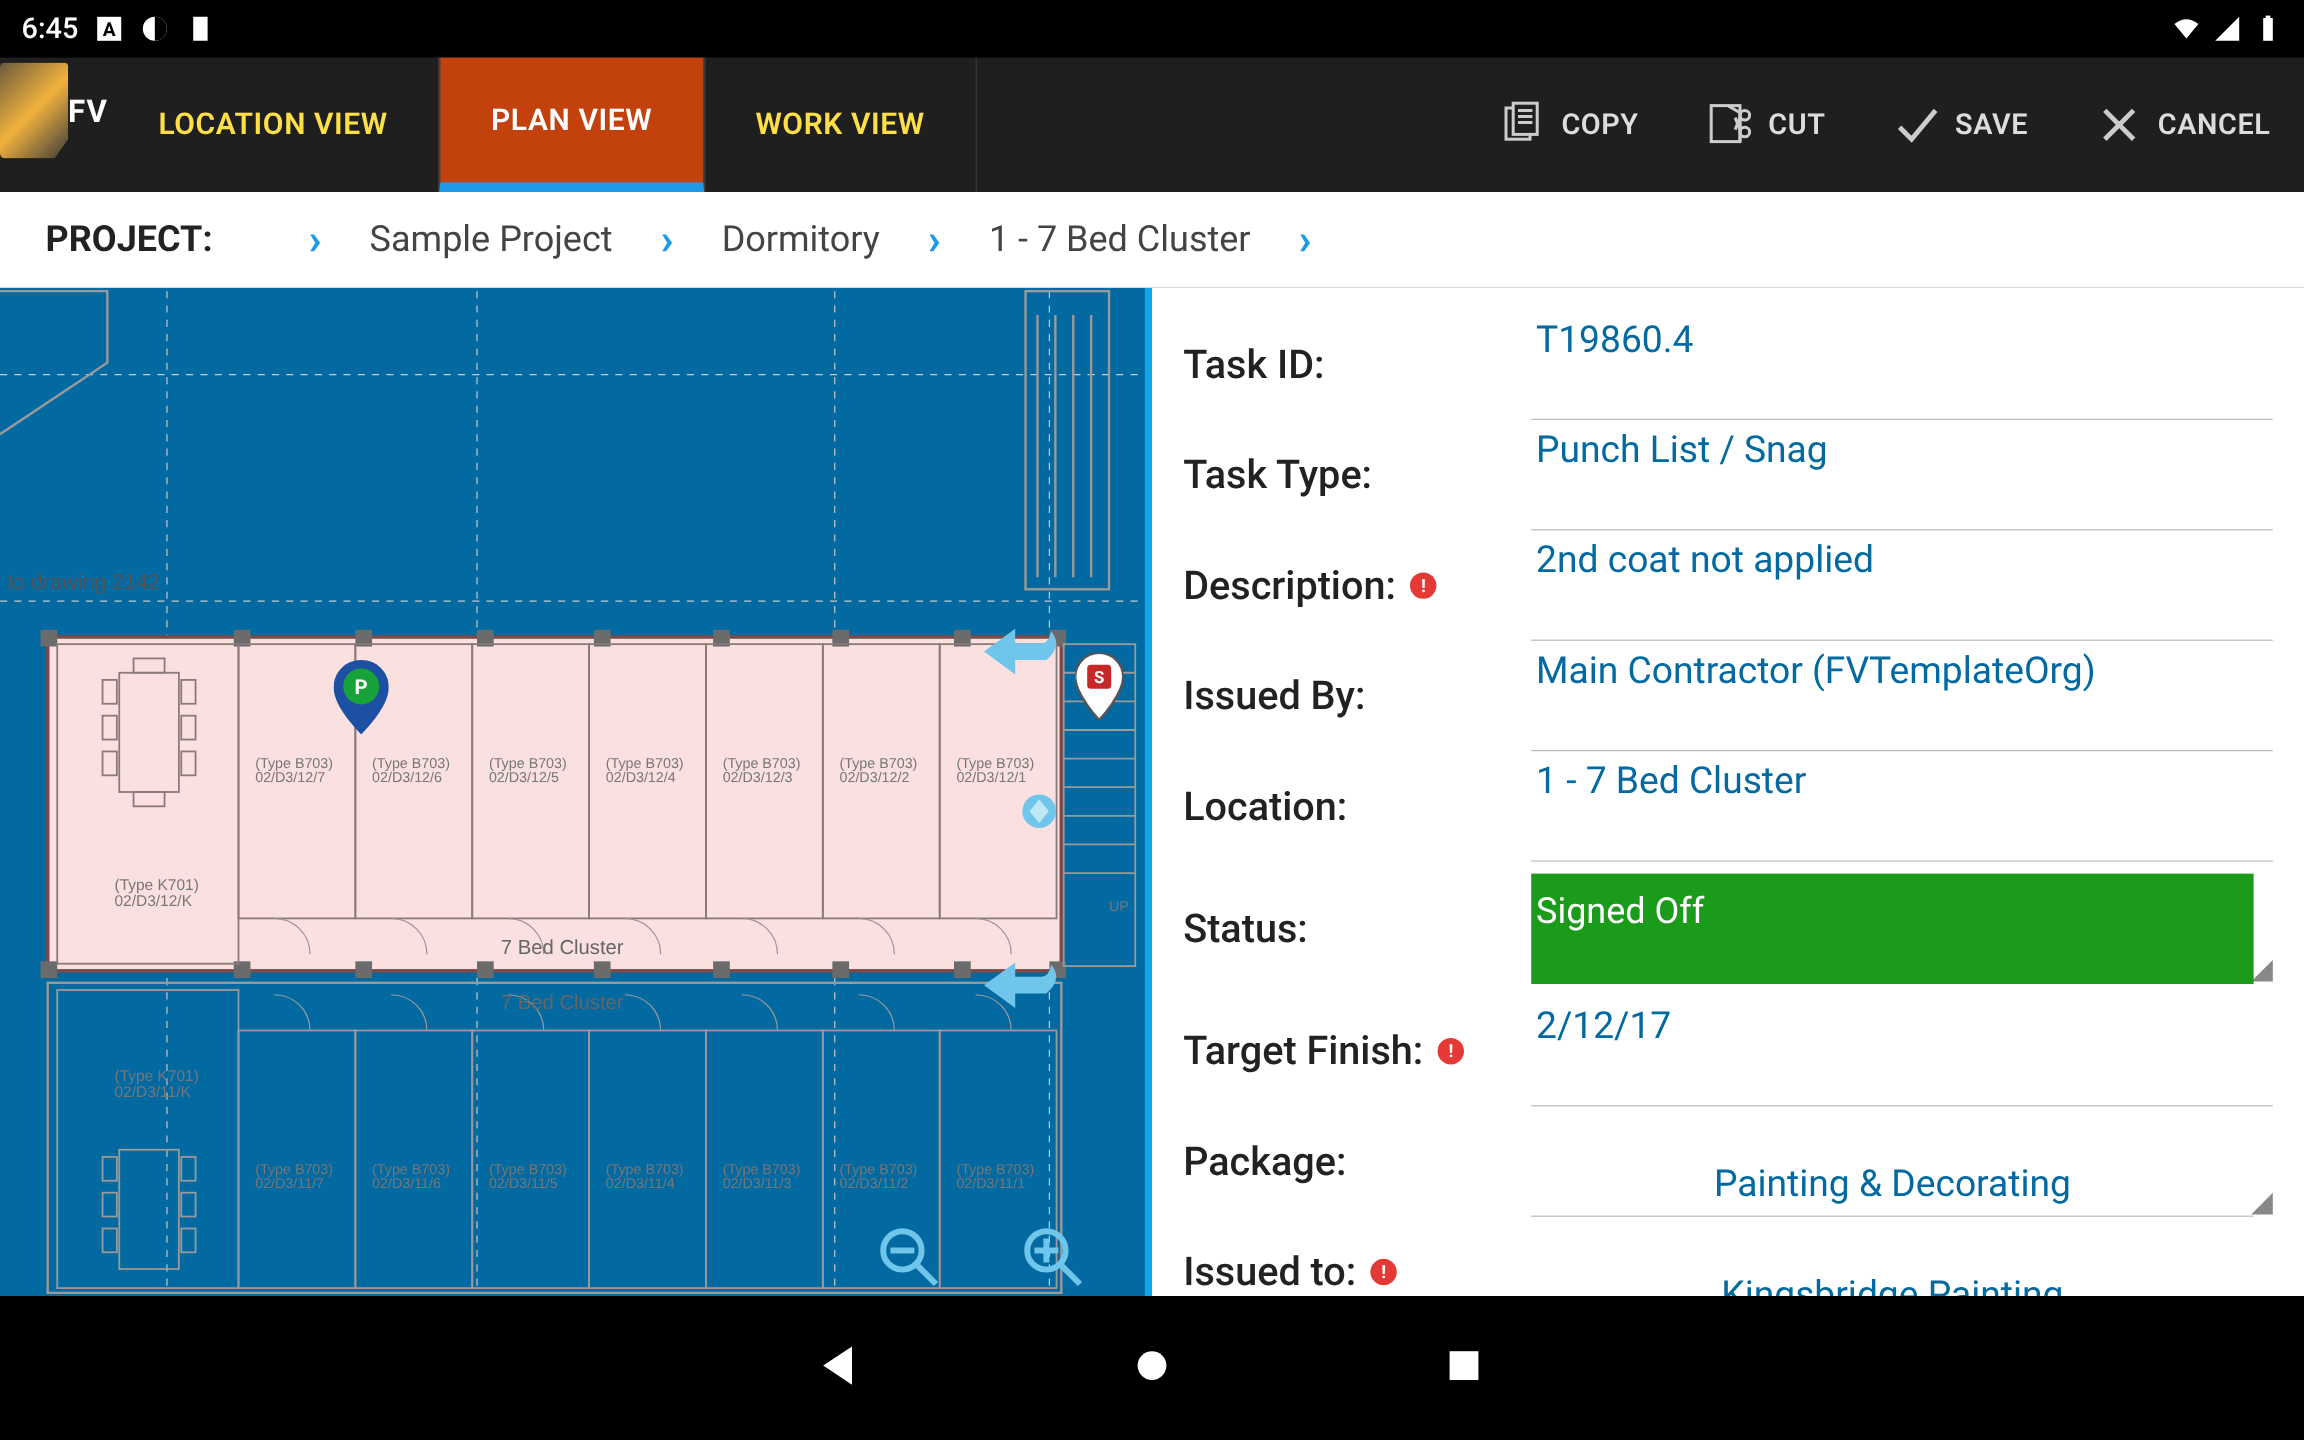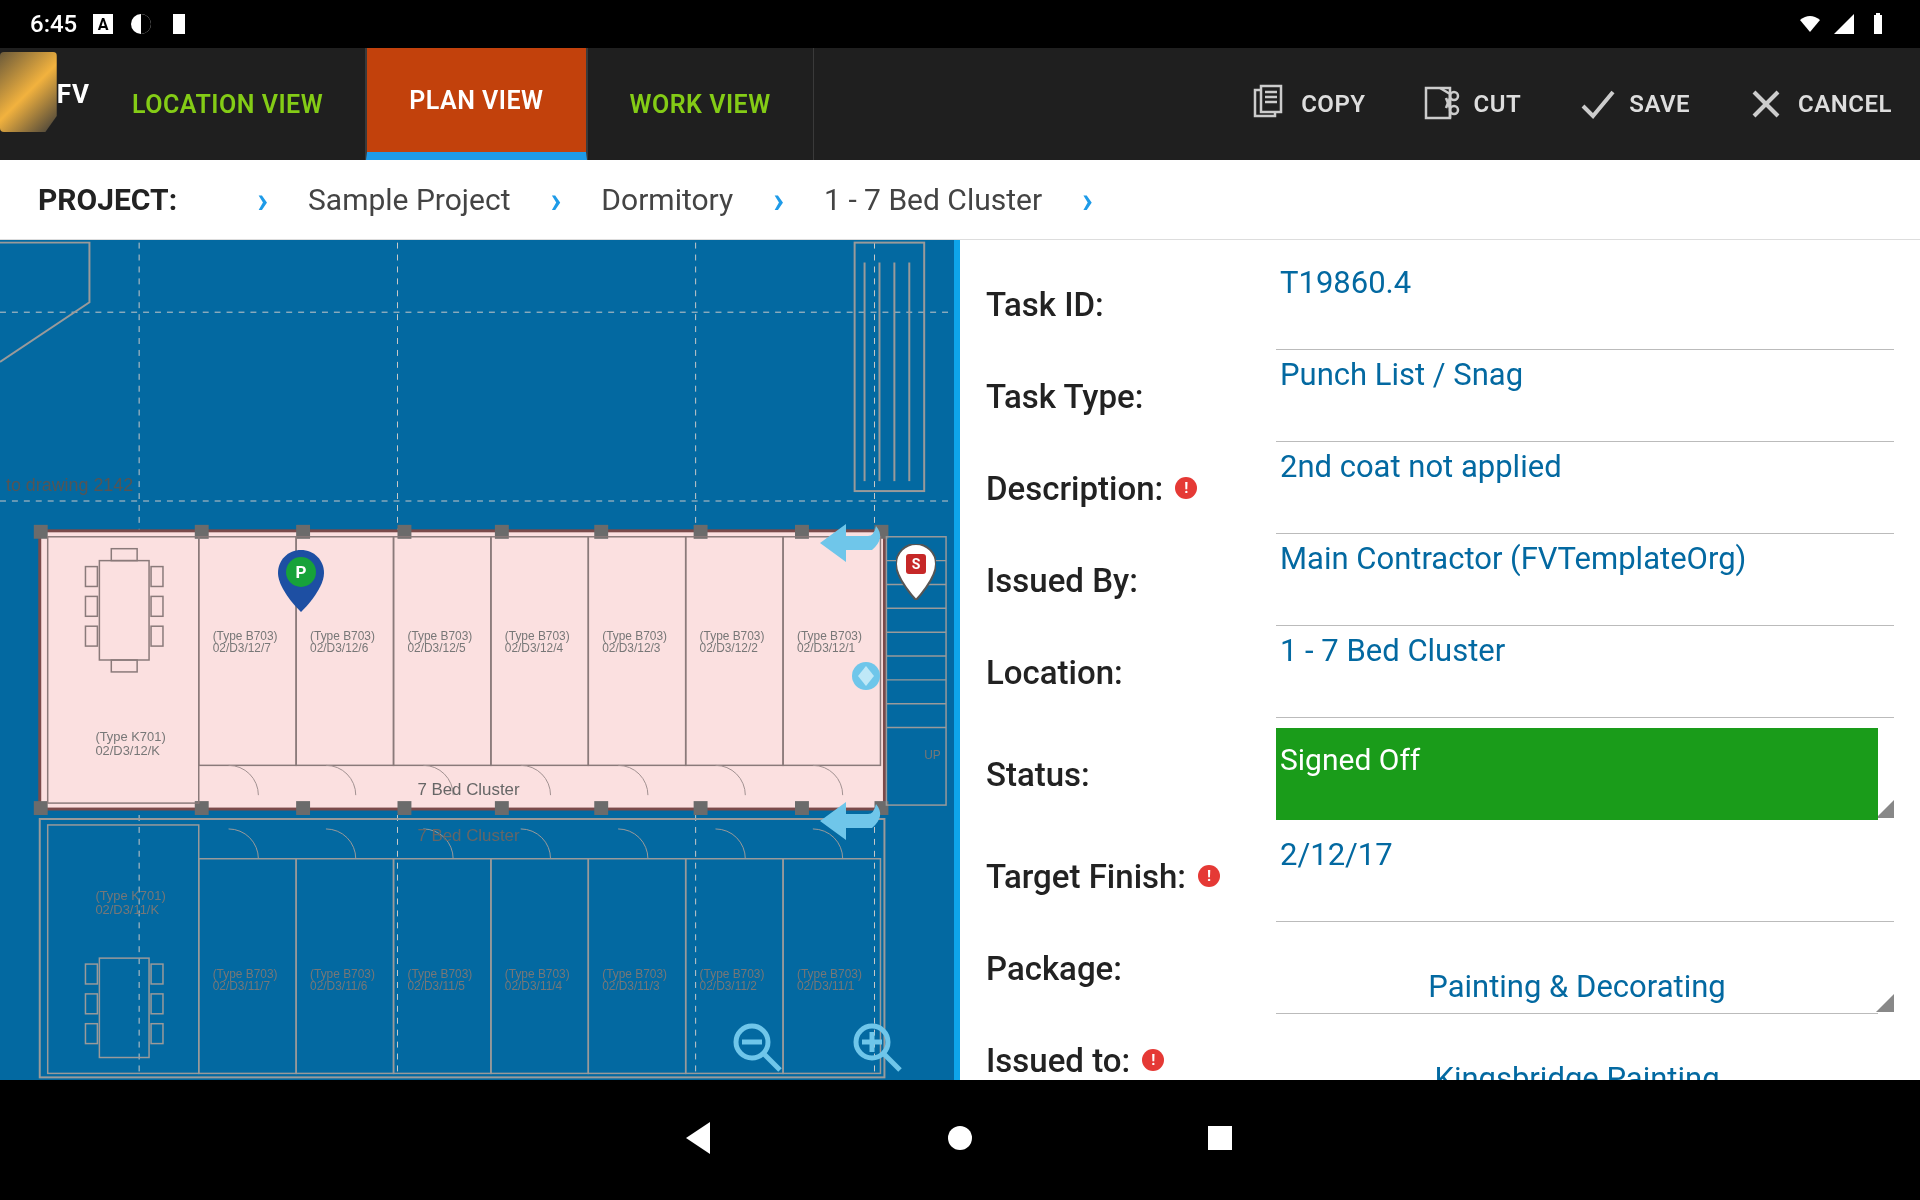--- a/index.html
+++ b/index.html
@@ -1,30 +1,30 @@
 <!DOCTYPE html>
 <html><head>
 <meta charset="utf-8">
 <style>
   * { box-sizing: border-box; margin: 0; padding: 0; }
   html, body { width: 1920px; height: 1200px; font-family: Roboto, Arial, sans-serif; background: #000; overflow: hidden; }
 
   
-  .status-bar { height: 48px; background: #000; color: #fff; display: flex; align-items: center; padding: 0 30px; font-size: 24px; font-weight: 500; }
+  .status-bar { height: 48px; background: #000; color: #fff; display: flex; align-items: center; padding: 0 18px; font-size: 24px; font-weight: 500; }
   .status-left { display: flex; align-items: center; gap: 14px; }
   .status-right { margin-left: auto; display: flex; align-items: center; gap: 10px; }
   .sb-icon { width: 24px; height: 24px; }
 
   
   .toolbar { height: 112px; background: #1f1f1f; display: flex; align-items: stretch; }
   .toolbar-logo { width: 90px; height: 100%; display: flex; flex-direction: row; align-items: center; justify-content: flex-end; padding-bottom: 18px; }
   .logo-box { width: 80px; height: 80px; background: linear-gradient(135deg,#6b5a3a 0%, #f2b23e 50%, #3a3a3a 100%); border-radius: 4px; clip-path: polygon(0 0, 100% 0, 100% 80%, 80% 100%, 0 100%); margin-top:-6px;}
   .logo-fv { color: #fff; font-size: 26px; font-weight: 700; margin-top: -2px; letter-spacing:1px;}
   .tab-strip { display: flex; }
-  .toolbar-tab { padding: 0 42px; display: flex; align-items: center; color: #84cc16; font-size: 25px; font-weight: 600; letter-spacing: 0.5px; border-left: 1px solid #3a3a3a; border-right: 1px solid #3a3a3a; cursor: pointer; }
+  .toolbar-tab { padding: 0 42px; display: flex; align-items: center; color: #fde047; font-size: 25px; font-weight: 600; letter-spacing: 0.5px; border-left: 1px solid #3a3a3a; border-right: 1px solid #3a3a3a; cursor: pointer; }
   .toolbar-tab:first-child { border-left: none; }
   .toolbar-tab.active { color: #fff; border-bottom: 8px solid #1e9be8; background: #c2410c; }
   .toolbar-actions { margin-left: auto; display: flex; align-items: center; justify-content: space-between; }
   .toolbar-action { display: flex; align-items: center; gap: 12px; color: #ddd; font-size: 24px; font-weight: 600; padding: 0 28px; cursor: pointer; letter-spacing: 0.5px; }
   .toolbar-action svg { width: 40px; height: 40px; stroke: #ccc; fill: none; }
 
   
   .breadcrumb { height: 80px; background: #fff; display: flex; align-items: center; padding: 0 38px; font-size: 30px; color: #222; border-bottom: 1px solid #ddd; }
   .bc-label { font-weight: 700; margin-right: 40px; }
   .bc-chevron { color: #1e9be8; font-size: 36px; padding: 0 40px; font-weight:700; }

